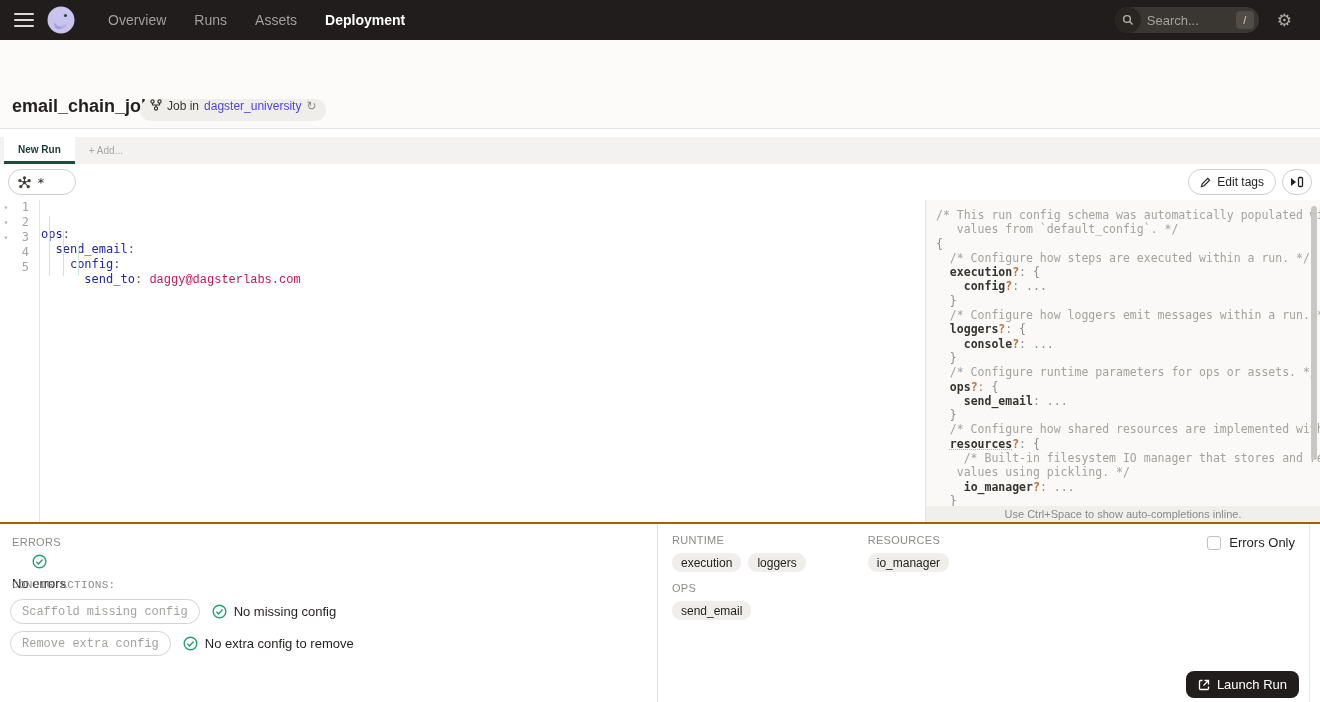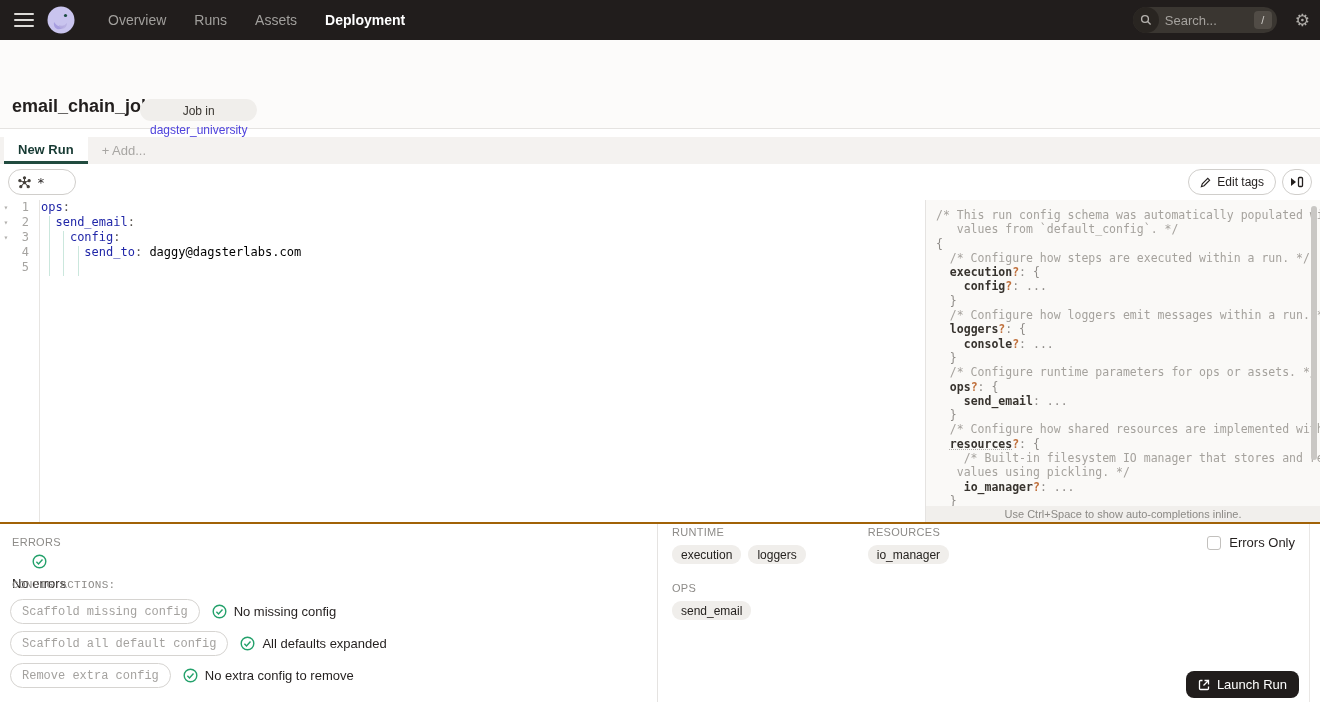--- a/index.html
+++ b/index.html
@@ -11,50 +11,50 @@
   
   #topbar { left:0; top:0; width:1320px; height:40px; background:#211d1c;
     display:flex; align-items:center; }
   #hamburger { width:20px; height:14px; margin-left:14px; display:flex;
     flex-direction:column; justify-content:space-between; cursor:pointer; }
   #hamburger span { display:block; height:2px; background:#dddbd8; border-radius:1px; }
   #logo { margin-left:12px; width:30px; height:30px; }
   #nav-items { display:flex; gap:28px; margin-left:32px; font-size:14px; }
   .nav-item { color:#a19f9c; cursor:pointer; }
   .nav-item.active { color:#ffffff; font-weight:bold; }
-  #topbar-right { margin-left:auto; display:flex; align-items:center; gap:18px; margin-right:10px; }
+  #topbar-right { margin-left:auto; display:flex; align-items:center; gap:18px; margin-right:28px; }
   #searchbox { width:144px; height:26px; background:#3a3631; border-radius:13px;
     display:flex; align-items:center; position:relative; }
   #search-icon-wrap { width:26px; height:26px; border-radius:50%; background:#292521;
     display:flex; align-items:center; justify-content:center; }
   #search-input { background:transparent; border:none; outline:none; color:#b5b2ae;
     font-size:13px; width:78px; margin-left:6px; font-family:"Liberation Sans",sans-serif; }
   #search-input::placeholder { color:#a5a29e; }
   #search-slash { width:18px; height:18px; background:#514c46; border-radius:4px;
     color:#cfccc8; font-size:11px; display:flex; align-items:center; justify-content:center; }
   #gear-icon { color:#aeaba7; font-size:17px; cursor:pointer; line-height:1; }
 
   
   #header-area { left:0; top:40px; width:1320px; height:89px; background:#fcfbfa;
     border-bottom:1px solid #e5e3e1; }
   #page-title { position:absolute; left:12px; top:56px; font-size:18px; font-weight:bold; }
   #job-badge { position:absolute; left:140px; top:59px; height:22px; background:#f0eeeb;
-    border-radius:11px; display:flex; align-items:center; gap:5px; padding:0 10px;
-    font-size:12px; color:#3a3631;flex-direction:column; }
+    border-radius:11px; display:flex; gap:5px; padding:0 10px;
+    font-size:12px; color:#3a3631; }
   #job-badge a { color:#4f43dd; text-decoration:none; cursor:pointer; }
   #refresh-icon { color:#8b8985; font-size:12px; cursor:pointer; }
 
   #page-tabs { position:absolute; left:12px; top:98px; display:flex; gap:24px; font-size:13px; }
   .page-tab { padding-bottom:12px; color:#231f1e; font-weight:bold; cursor:pointer; }
   .page-tab.active { color:#4f43dd; border-bottom:2px solid #4f43dd; }
 
   
   #runtab-strip { left:0; top:137px; width:1320px; height:27px; background:#f4f2f0;
     display:flex; align-items:stretch; padding-left:4px; }
-  .run-tab { display:flex; align-items:center; padding:0 14px; font-size:13px; cursor:pointer;text-align:center; }
+  .run-tab { display:flex; align-items:center; padding:0 14px; font-size:10px; cursor:pointer;text-align:center; }
   .run-tab.active { background:#ffffff; font-weight:bold; color:#173a33;
     border-bottom:3px solid #214b3f; }
   .run-tab.idle { color:#a8a6a3; }
 
   
   #selector-row { left:0; top:164px; width:1320px; height:36px; background:#fff; }
   #op-selector { position:absolute; left:8px; top:5px; width:68px; height:26px;
     border:1px solid #d0cecb; border-radius:13px; display:flex; align-items:center;
     gap:6px; padding:0 9px; background:#fff; cursor:text; }
   #op-selector-value { font-size:13px; color:#231f1e; font-family:"DejaVu Sans Mono",monospace; }
@@ -63,25 +63,25 @@
     display:flex; align-items:center; gap:6px; padding:0 11px; font-size:12px;
     color:#231f1e; cursor:pointer; font-family:"Liberation Sans",sans-serif; }
   #pane-toggle-button { width:30px; justify-content:center; padding:0; }
 
   
   #editor { left:0; top:200px; width:925px; height:322px; background:#fff; overflow:hidden; }
   .ed-row { display:flex; height:15px; line-height:15px;
     font-family:"DejaVu Sans Mono","Liberation Mono",monospace; font-size:12px; }
   .fold-col { width:12px; text-align:center; color:#b3b1ae; font-size:8px; cursor:pointer; }
   .lnum { width:22px; text-align:right; color:#a6a4a1; padding-right:5px; }
-  .ed-code { white-space:pre; padding-left:7px; }
+  .ed-code { white-space:pre; padding-left:7px;margin-top:27px; }
   #gutter-border { left:39px; top:0; width:1px; height:322px; background:#e7e5e2; }
   .tk-k { color:#2127a8; }
   .tk-p { color:#57534e; }
-  .tk-v { color:#000000; }
+  .tk-v { color:#be185d;font-family:Liberation Mono, monospace; }
   .indent-guide { position:absolute; width:1px; background:#cbe7dd; }
 
   
   #schema-panel { left:925px; top:200px; width:395px; height:322px; background:#faf9f7;
     border-left:1px solid #e5e3e1; overflow:hidden; }
   #schema-lines { padding:8px 0 0 10px;
     font-family:"DejaVu Sans Mono","Liberation Mono",monospace; font-size:11.5px;
     line-height:14.3px; white-space:pre; }
   .sc-c { color:#a5a29d; }
   .sc-k { color:#38342f; font-weight:bold; }
@@ -278,48 +278,36 @@
               <span class="check-icon">
                 <svg width="15" height="15" viewBox="0 0 15 15">
                   <circle cx="7.5" cy="7.5" r="6.3" fill="none" stroke="#23a16b" stroke-width="1.4"></circle>
                   <path d="M4.4 7.8 l2.1 2.1 4-4.4" fill="none" stroke="#23a16b" stroke-width="1.4"></path>
                 </svg>
               </span>
               <span>No missing config</span>
             </div>
           </div>
           <div class="action-row">
-            <button class="action-btn">Scaffold all default config</button>
-            <div class="status-row">
-              <span class="check-icon">
-                <svg width="15" height="15" viewBox="0 0 15 15">
-                  <circle cx="7.5" cy="7.5" r="6.3" fill="none" stroke="#23a16b" stroke-width="1.4"></circle>
-                  <path d="M4.4 7.8 l2.1 2.1 4-4.4" fill="none" stroke="#23a16b" stroke-width="1.4"></path>
-                </svg>
-              </span>
-              <span>All defaults expanded</span>
-            </div>
-          </div>
-          <div class="action-row">
             <button class="action-btn">Remove extra config</button>
             <div class="status-row">
               <span class="check-icon">
                 <svg width="15" height="15" viewBox="0 0 15 15">
                   <circle cx="7.5" cy="7.5" r="6.3" fill="none" stroke="#23a16b" stroke-width="1.4"></circle>
                   <path d="M4.4 7.8 l2.1 2.1 4-4.4" fill="none" stroke="#23a16b" stroke-width="1.4"></path>
                 </svg>
               </span>
               <span>No extra config to remove</span>
             </div>
           </div>
         </div>
     </div>
 
     <div id="bottom-right">
-      <div style="position:absolute;left:14px;top:2px;display:flex;gap:62px;">
+      <div style="position:absolute;left:14px;top:10px;display:flex;gap:62px;">
         <div id="grp-runtime">
           <div class="section-label">RUNTIME</div>
           <div class="tag-row" id="runtime-tags">
               <span class="tag-pill">execution</span>
               <span class="tag-pill">loggers</span>
             </div>
         </div>
         <div id="grp-resources">
           <div class="section-label">RESOURCES</div>
           <div class="tag-row" id="resources-tags">

